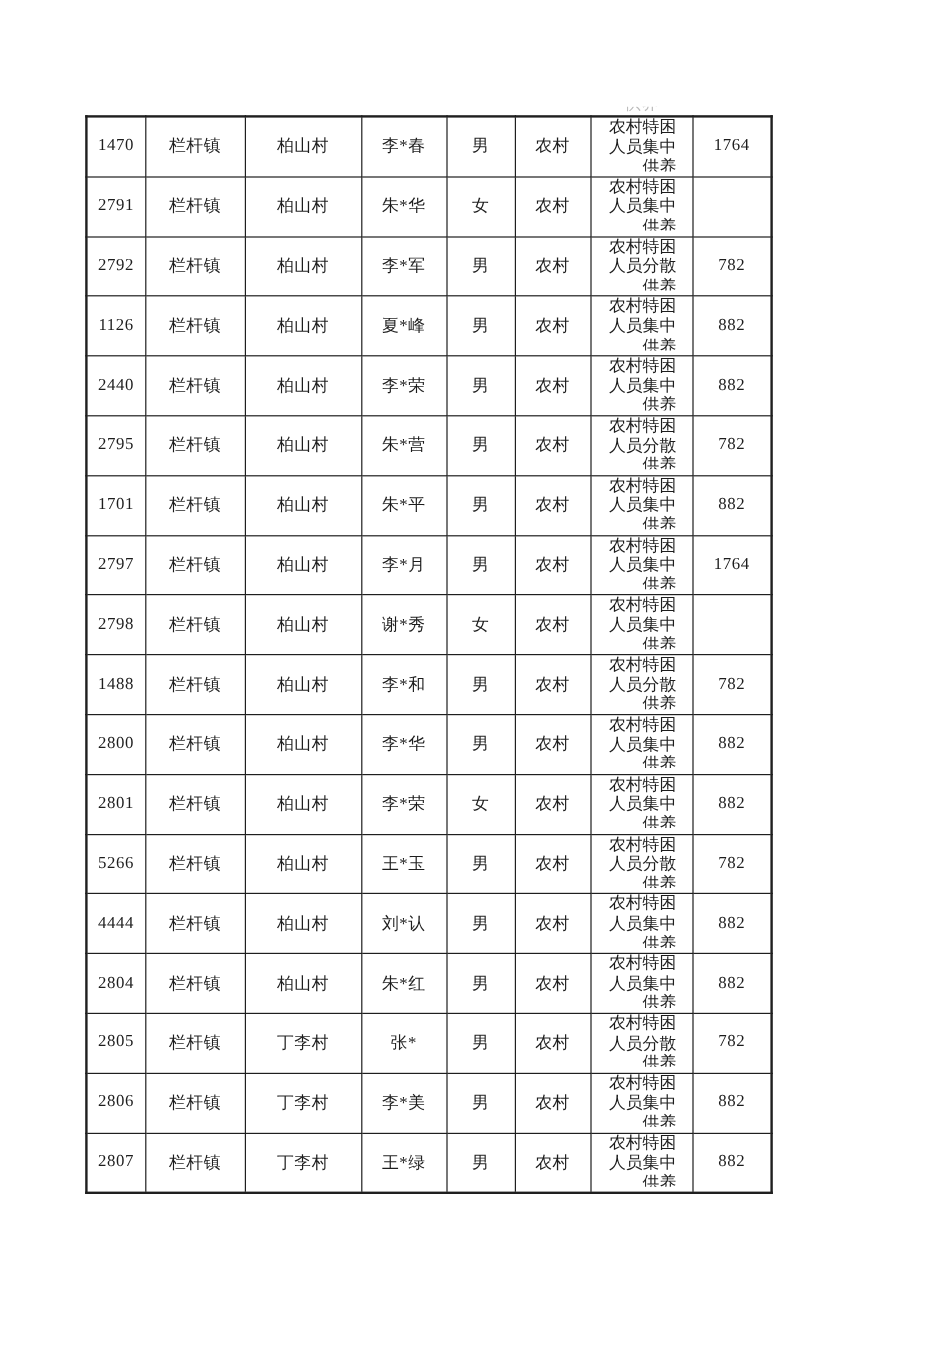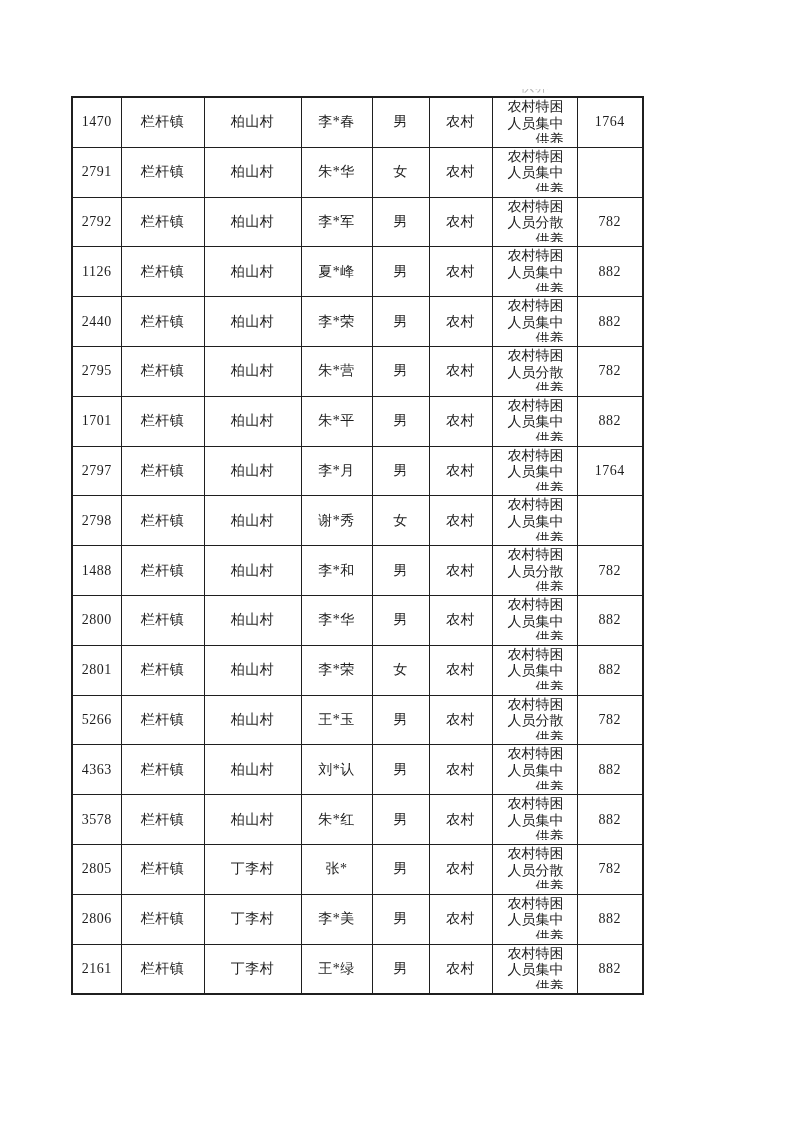--- a/index.html
+++ b/index.html
@@ -239,33 +239,33 @@
           <td>柏山村</td>
           <td>王*玉</td>
           <td>男</td>
           <td>农村</td>
           <td class="cat-cell">
             <div class="cat">农村特困人员分散供养</div>
           </td>
           <td>782</td>
         </tr>
         <tr>
-          <td>4363</td>
+          <td>4444</td>
           <td>栏杆镇</td>
           <td>柏山村</td>
           <td>刘*认</td>
           <td>男</td>
           <td>农村</td>
           <td class="cat-cell">
             <div class="cat">农村特困人员集中供养</div>
           </td>
           <td>882</td>
         </tr>
         <tr>
-          <td>3578</td>
+          <td>2804</td>
           <td>栏杆镇</td>
           <td>柏山村</td>
           <td>朱*红</td>
           <td>男</td>
           <td>农村</td>
           <td class="cat-cell">
             <div class="cat">农村特困人员集中供养</div>
           </td>
           <td>882</td>
         </tr>
@@ -287,21 +287,21 @@
           <td>丁李村</td>
           <td>李*美</td>
           <td>男</td>
           <td>农村</td>
           <td class="cat-cell">
             <div class="cat">农村特困人员集中供养</div>
           </td>
           <td>882</td>
         </tr>
         <tr>
-          <td>2161</td>
+          <td>2807</td>
           <td>栏杆镇</td>
           <td>丁李村</td>
           <td>王*绿</td>
           <td>男</td>
           <td>农村</td>
           <td class="cat-cell">
             <div class="cat">农村特困人员集中供养</div>
           </td>
           <td>882</td>
         </tr>

